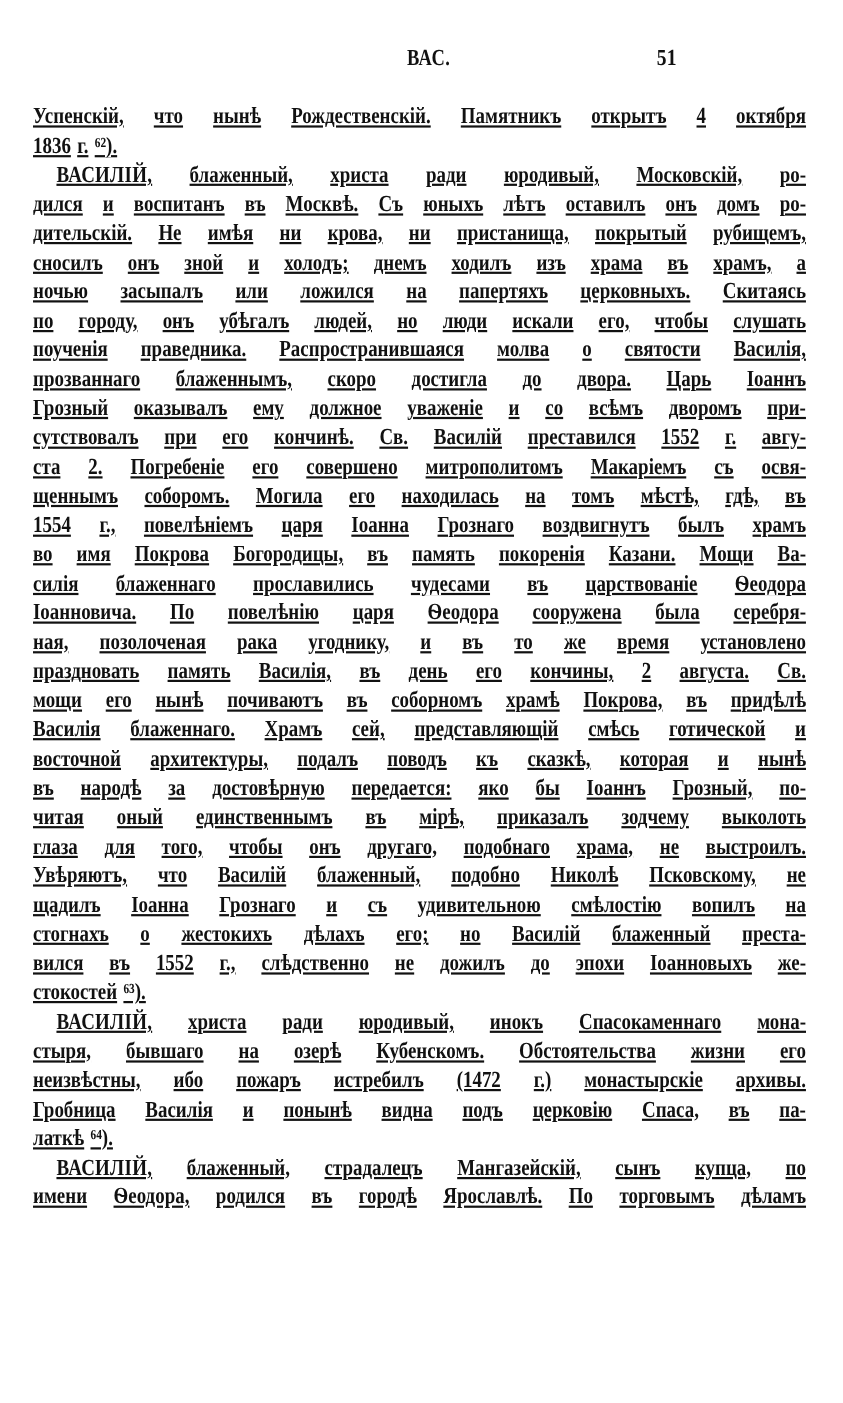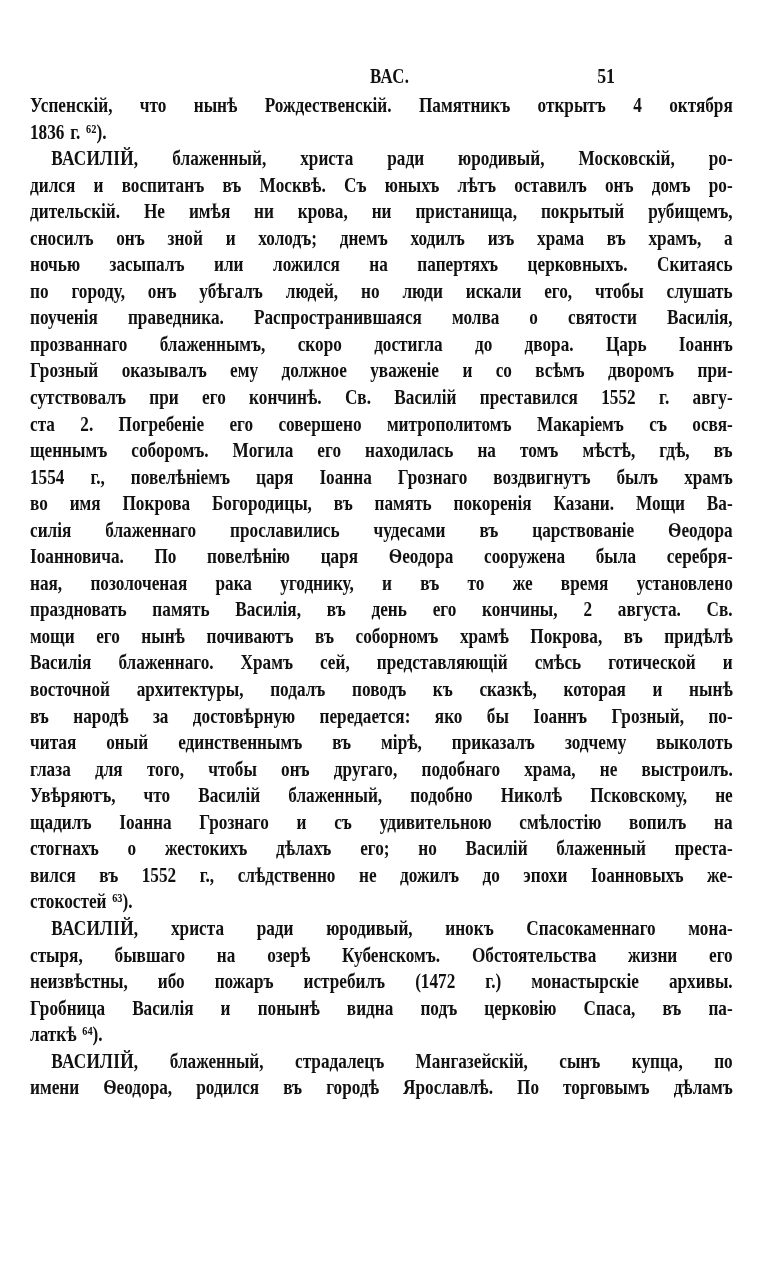--- a/index.html
+++ b/index.html
@@ -1,21 +1,21 @@
 <!DOCTYPE html>
 <html><head>
 <meta charset="utf-8">
 <style>
   html, body { margin: 0; padding: 0; background: #ffffff; }
   body { width: 766px; height: 1275px; position: relative; overflow: hidden;
          font-family: "Liberation Serif", "DejaVu Serif", serif; color: #111; }
-  .page-header { position: absolute; top: 40px; left: 0; width: 649px; height: 30px; margin-top: 24px; }
+  .page-header { position: absolute; top: 40px; left: 0; width: 649px; height: 30px; }
   .running-head { position: absolute; left: 370px; top: 0; font-size: 21px; font-weight: bold; letter-spacing: 0.5px; transform: scaleX(0.8); transform-origin: left top; }
   .page-number { position: absolute; right: 34px; top: 0; font-size: 21px; font-weight: bold; transform: scaleX(0.85); transform-origin: right top; }
-  .text-body { position: absolute; top: 92px; left: 30px; width: 703px; }
+  .text-body { position: absolute; top: 92px; left: 30px; width: 703px; text-decoration: underline; }
   .line { height: 26.55px; line-height: 26.55px; font-size: 21px; white-space: nowrap;
           display: flex; justify-content: space-between; font-weight: bold;
           transform: scaleX(0.82); transform-origin: left center; width: 857px; }
   .line.last { justify-content: flex-start; }
   .line.last span.w { margin-right: 7px; }
   .line.indent { padding-left: 26px; box-sizing: border-box; }
   .w { display: inline-block; }
   .lemma { font-weight: 900; letter-spacing: 0.3px; }
 </style>
 </head>

